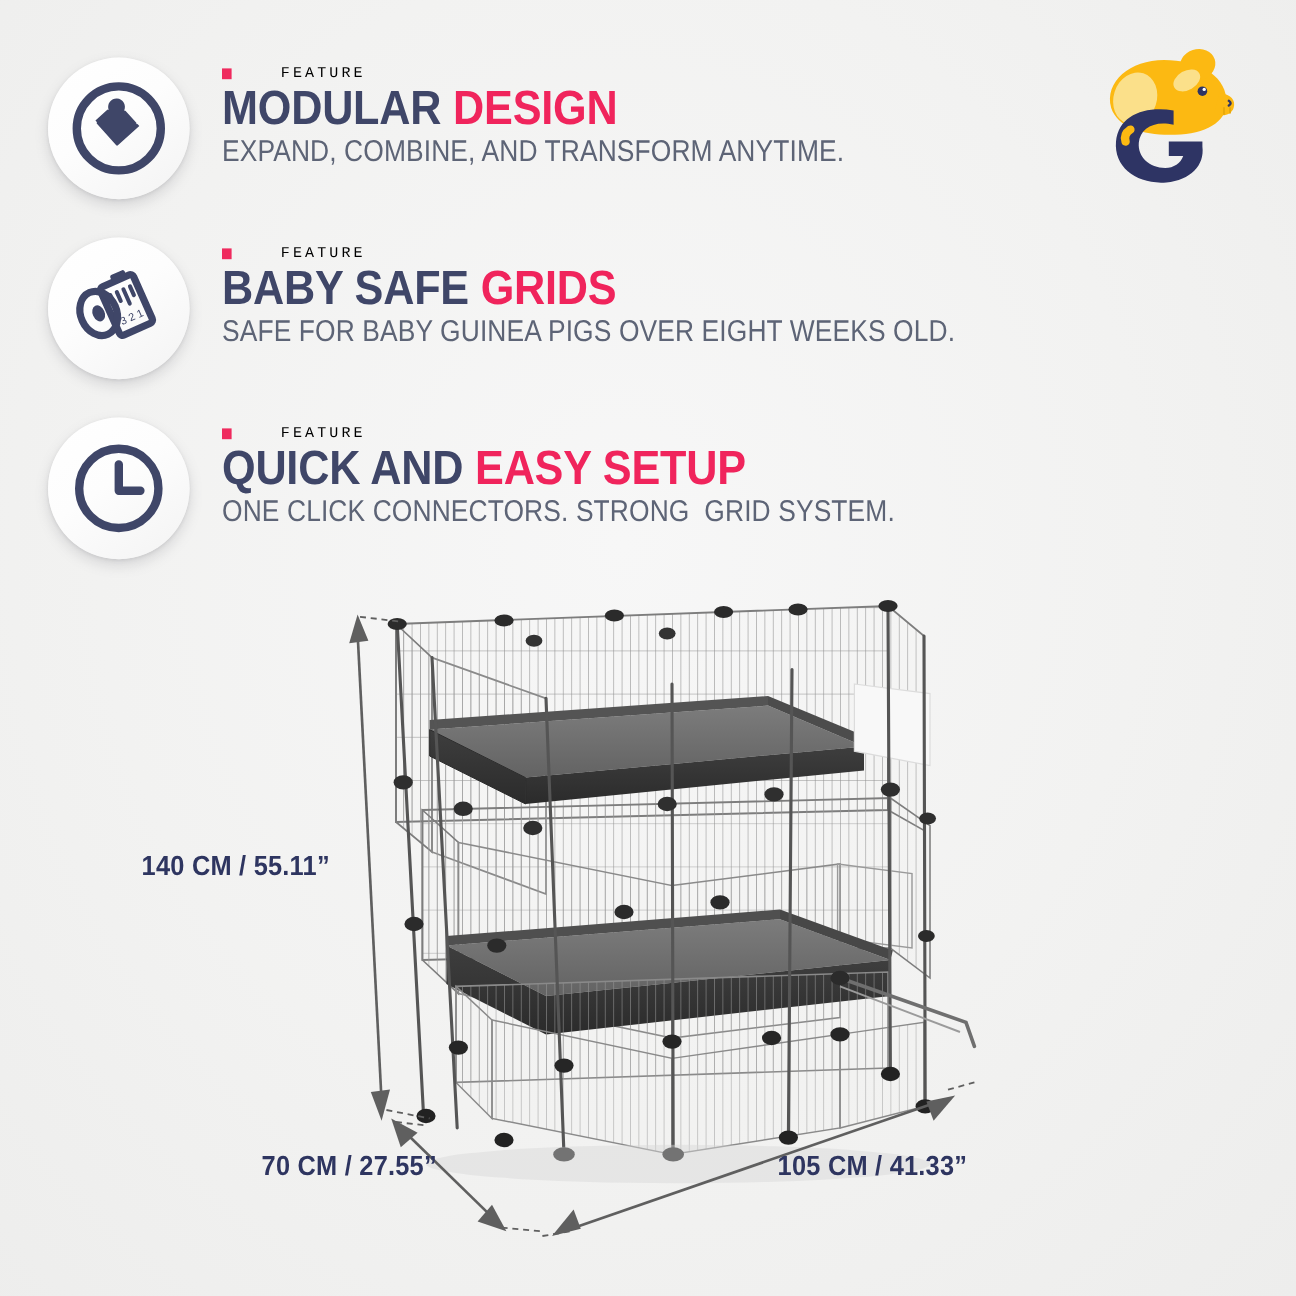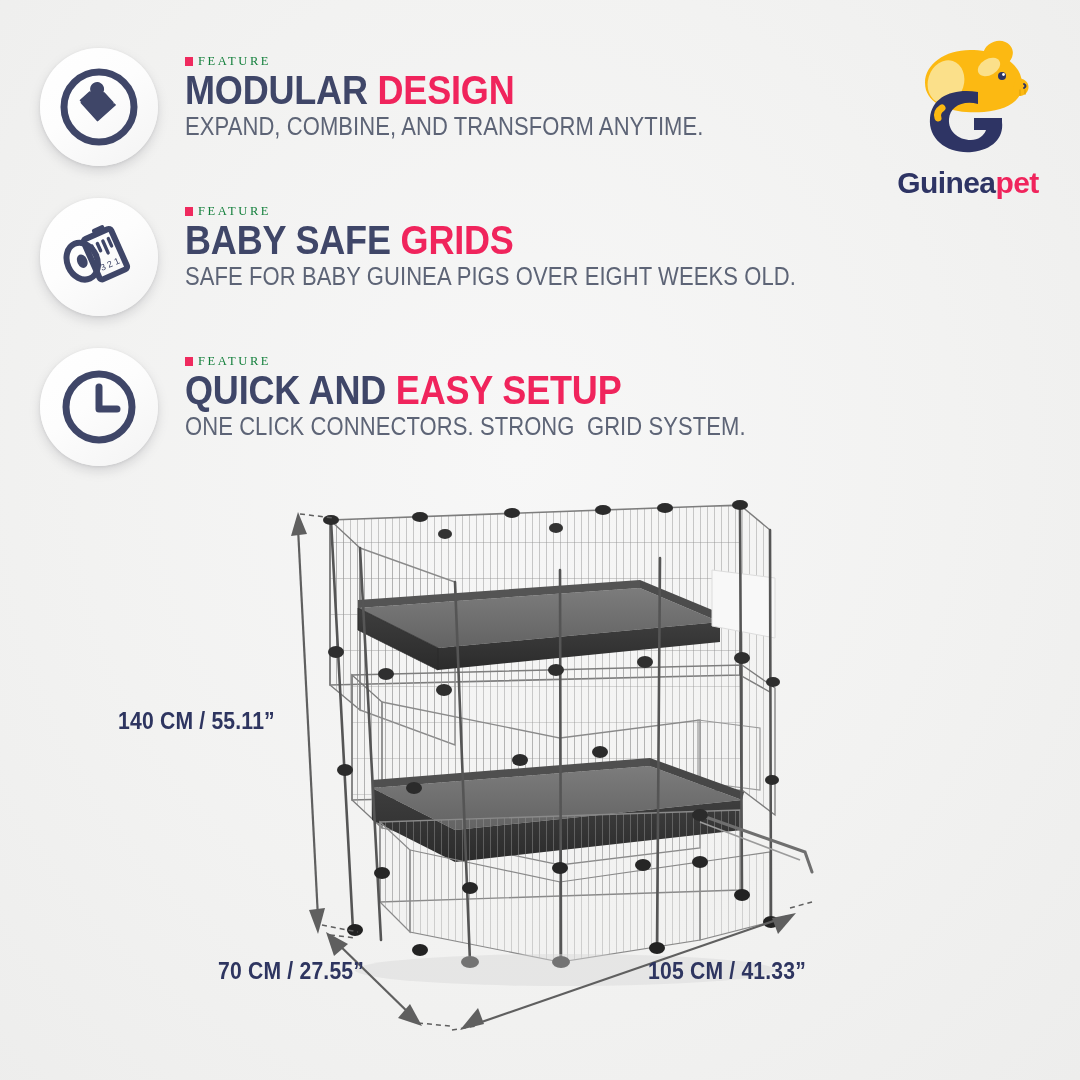--- a/index.html
+++ b/index.html
@@ -46,23 +46,24 @@
     margin-bottom: 3px;
   }
   .eyebrow-square {
     width: 8px; height: 9px;
     background: #ef2a5e;
     margin-right: 5px;
   }
   .eyebrow-label {
     font-size: 12.5px;
     letter-spacing: 2.6px;
-    color: #15803d;
+    color: #000000;
     font-weight: 400;
-    font-family: Liberation Serif, serif;
+    font-family: Liberation Mono, monospace;
+    margin-left: 36px;
   }
   .headline {
     font-size: 40px;
     line-height: 0.98;
     font-weight: 700;
     color: #3f4668;
     letter-spacing: -0.2px;
     transform: scaleX(0.90);
     transform-origin: left center;
     white-space: nowrap;
@@ -208,21 +209,20 @@
     <circle cx="104" cy="42" r="4" fill="#2e3464"></circle>
     <circle cx="105.5" cy="40.5" r="1.4" fill="#ffffff"></circle>
 
     <path d="M126 50 q3 2 0 4" fill="none" stroke="#2e3464" stroke-width="2" stroke-linecap="round"></path>
     <path d="M122 56 v5 M127 56 v4" stroke="#e8a90c" stroke-width="1.6" stroke-linecap="round"></path>
 
     <path d="M80 58 C56 54 34 62 32 84 C30 106 50 120 74 118 C94 116 106 104 104 88 L104 84 L76 84 L76 96 L88 96 C86 102 80 106 73 106 C60 106 50 97 51 85 C52 73 64 66 80 70 Z" fill="#2e3464"></path>
 
     <path d="M44 74 q-6 4 -4 10" fill="none" stroke="#fcb912" stroke-width="7" stroke-linecap="round"></path>
   </svg>
-  <div class="logo-wordmark"><span class="w1">Guinea</span><span class="w2">pet</span></div>
 </div>
 
 <div class="product">
   <svg width="1080" height="610" viewBox="0 0 1080 610">
     <defs>
 
       <pattern id="mesh" width="7" height="7" patternUnits="userSpaceOnUse">
         <rect width="7" height="7" fill="none"></rect>
         <line x1="0" y1="0" x2="0" y2="7" stroke="#9a9a9a" stroke-width="1.1"></line>
       </pattern>

